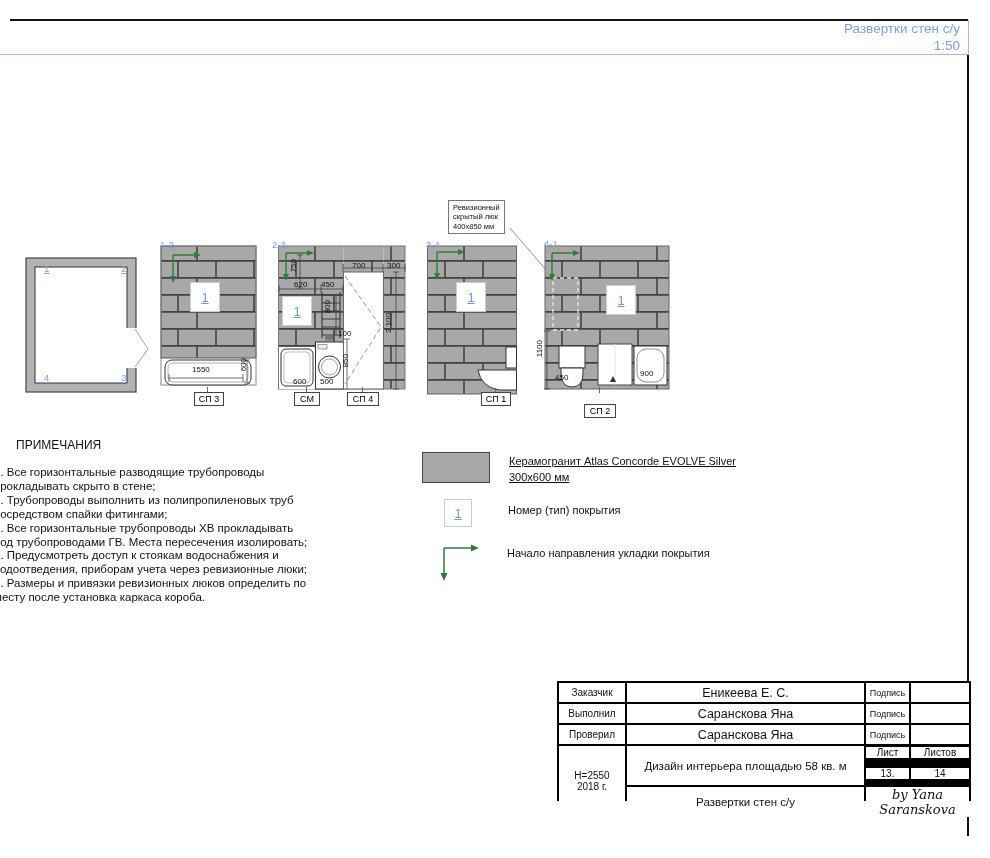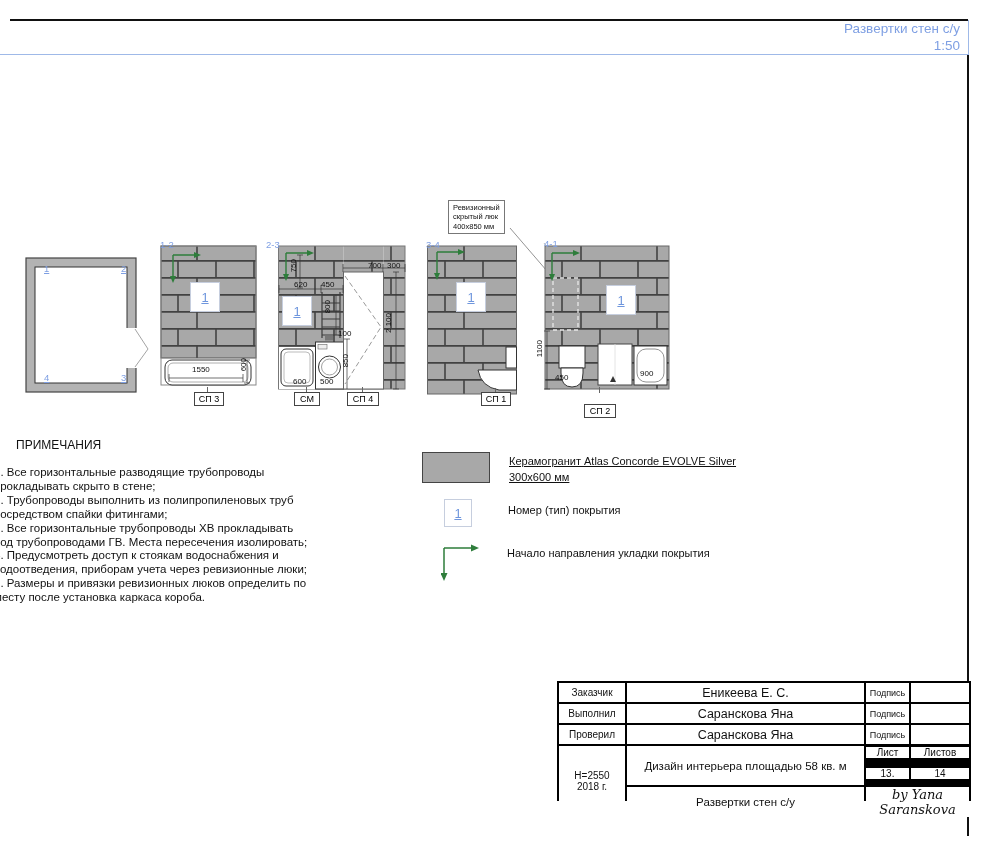--- a/index.html
+++ b/index.html
@@ -134,30 +134,30 @@
     <path d="M59,52 V92" stroke="#333" stroke-width="0.7" fill="none"></path>
     <path d="M66,25 H128 M66,21 V29 M106,21 V29 M128,21 V29" stroke="#333" stroke-width="0.7" fill="none"></path>
     <path d="M119,29 V146 M116,29 H122 M116,146 H122" stroke="#333" stroke-width="0.7" fill="none"></path>
     <path d="M70,96 V146 M67,96 H73" stroke="#333" stroke-width="0.7" fill="none"></path>
   </svg>
   <svg class="abs" style="left:283px;top:248px;" width="34" height="34" viewBox="0 0 34 34">
     <path d="M3,5 H24 M3,5 V26" fill="none" stroke="#2e7d3b" stroke-width="1.4"></path>
     <polygon points="24,2 31,5 24,8" fill="#2e7d3b"></polygon>
       <polygon points="0,26 6,26 3,33" fill="#2e7d3b"></polygon>
   </svg>
-  <span class="tag" style="left:266px;top:232px;text-align:right;">2-3</span>
+  <span class="tag" style="left:272px;top:232px;text-align:right;">2-3</span>
   <div class="marker" style="left:282px;top:296px;">
       <span>1</span>
     </div>
   <span class="vdim" style="left:290px;top:259px;">750</span>
   <span class="dim" style="left:294px;top:281px;">620</span>
   <span class="dim" style="left:321px;top:281px;">450</span>
   <span class="vdim" style="left:324px;top:300px;">800</span>
   <span class="dim" style="left:338px;top:330px;">100</span>
-  <span class="dim" style="left:368px;top:262px;">700</span>
+  <span class="dim" style="left:352px;top:262px;">700</span>
   <span class="dim" style="left:387px;top:262px;">300</span>
   <span class="vdim" style="left:385px;top:313px;">2 100</span>
   <span class="vdim" style="left:342px;top:354px;">850</span>
   <span class="dim" style="left:293px;top:378px;">600</span>
   <span class="dim" style="left:320px;top:378px;">500</span>
   <div class="stub" style="left:306px;top:387px;"></div>
   <div class="wlabel" style="left:294px;top:392px;width:26px;">СМ</div>
   <div class="stub" style="left:362px;top:387px;"></div>
   <div class="wlabel" style="left:347px;top:392px;width:32px;">СП 4</div>
 

